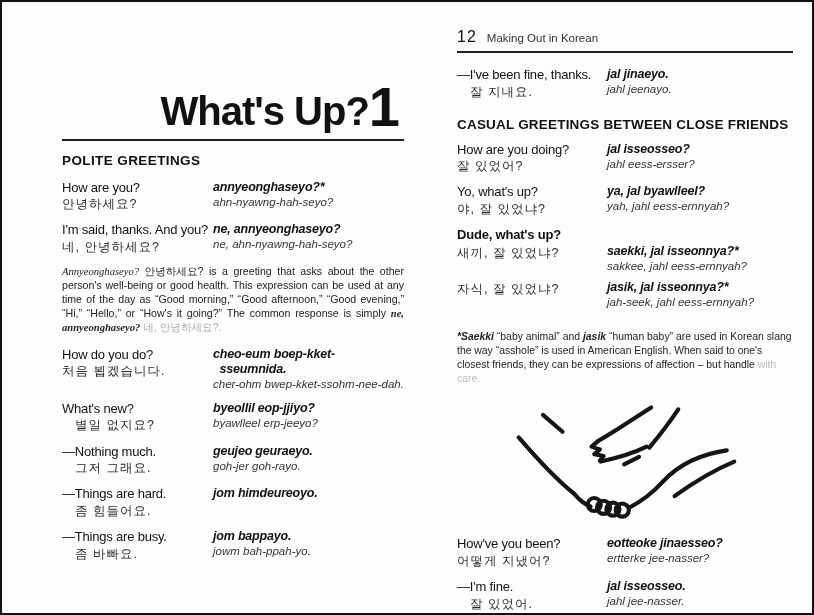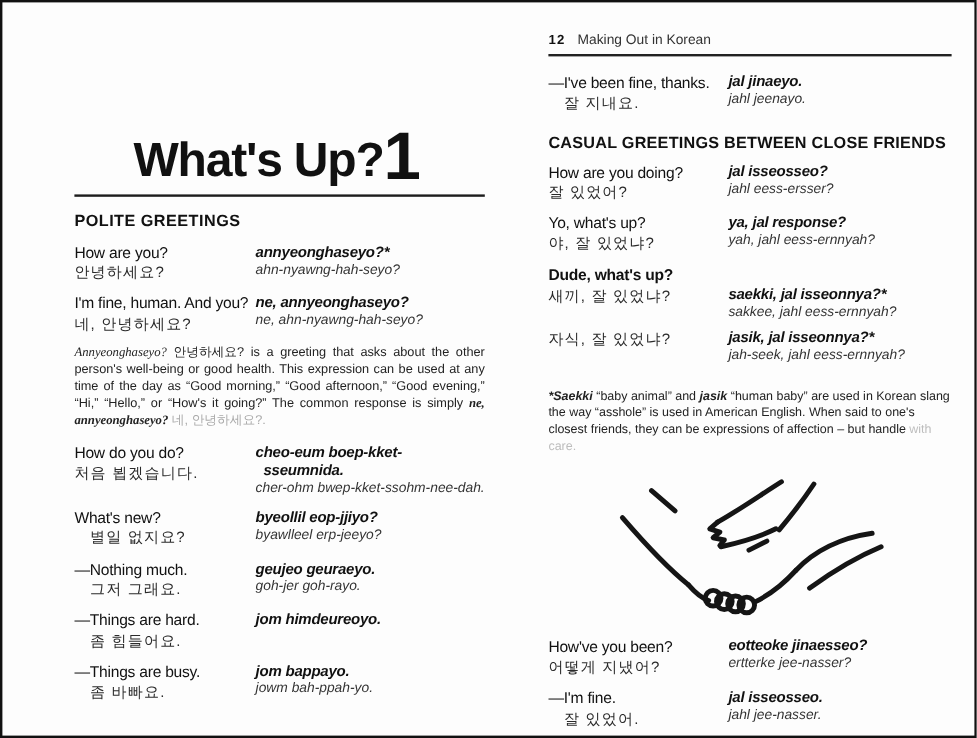--- a/index.html
+++ b/index.html
@@ -16,22 +16,22 @@
     background:#fdfdfd;
     border:2px solid #111;
     box-sizing:border-box;
   }
   .page { position:absolute; top:0; }
   .page-left  { left:60px;  width:342px; }
   .page-right { left:455px; width:336px; }
 
   
   .title-row {
-    display:flex; justify-content:center; align-items:flex-end;
-    padding-top:104px;
+    display:flex; justify-content:flex-end; align-items:flex-end;
+    padding-top:81px;
   }
   .chapter-title {
     font-size:40px; font-weight:800; letter-spacing:-1px; line-height:1;
   }
   .chapter-number {
     font-size:56px; font-weight:800; line-height:.85; padding-right:4px;
   }
   .title-rule { border:none; border-top:2.5px solid #1d1d1d; margin:8px 0 0 0; }
 
   .section-heading {
@@ -56,21 +56,21 @@
     margin:4px 0 12px 0; width:342px; text-align:justify;
   }
   .note .it   { font-style:italic;font-family:Liberation Serif, serif; }
   .note .b    { font-weight:800; }
   .note .fade { color:#a9a9a9; }
 
   
   .running-head {
     padding-top:26px; font-size:11.5px; display:flex; align-items:baseline; gap:10px;
   }
-  .running-head .pageno { font-weight:700; font-size:11px; letter-spacing:1px; }
+  .running-head .pageno { font-weight:400; font-size:16px; letter-spacing:1px; }
   .running-head .booktitle { color:#333; }
   .head-rule { border:none; border-top:2px solid #222; margin:5px 0 14px 0; }
 
   .casual-heading { font-size:13.5px; font-weight:800; letter-spacing:.2px; margin:16px 0 10px 0; }
 
   
   .dude-english { font-size:13px; font-weight:800; letter-spacing:-.2px; margin-bottom:2px; }
   .variant { display:grid; grid-template-columns:150px auto; margin-bottom:6px; }
 
   .footnote {
@@ -103,21 +103,21 @@
           <div class="en">How are you?</div>
           <div class="ko">안녕하세요?</div>
         </div>
         <div>
           <div class="roman">annyeonghaseyo?*</div>
           <div class="pron">ahn-nyawng-hah-seyo?</div>
         </div>
       </div>
       <div class="entry">
         <div>
-          <div class="en">I'm fine, human.  And you?</div>
+          <div class="en">I'm said, thanks.  And you?</div>
           <div class="ko">네, 안녕하세요?</div>
         </div>
         <div>
           <div class="roman">ne, annyeonghaseyo?</div>
           <div class="pron">ne, ahn-nyawng-hah-seyo?</div>
         </div>
       </div>
     </div>
 
     <div class="note">
@@ -210,21 +210,21 @@
         <div class="pron">jahl eess-ersser?</div>
       </div>
     </div>
 
     <div class="entry">
       <div>
         <div class="en">Yo, what's up?</div>
         <div class="ko">야, 잘 있었냐?</div>
       </div>
       <div>
-        <div class="roman">ya, jal response?</div>
+        <div class="roman">ya, jal byawlleel?</div>
         <div class="pron">yah, jahl eess-ernnyah?</div>
       </div>
     </div>
 
     <div>
       <div class="dude-english">Dude, what's up?</div>
       <div class="variant">
         <div class="ko">새끼, 잘 있었냐?</div>
         <div>
           <div class="roman">saekki, jal isseonnya?*</div>

